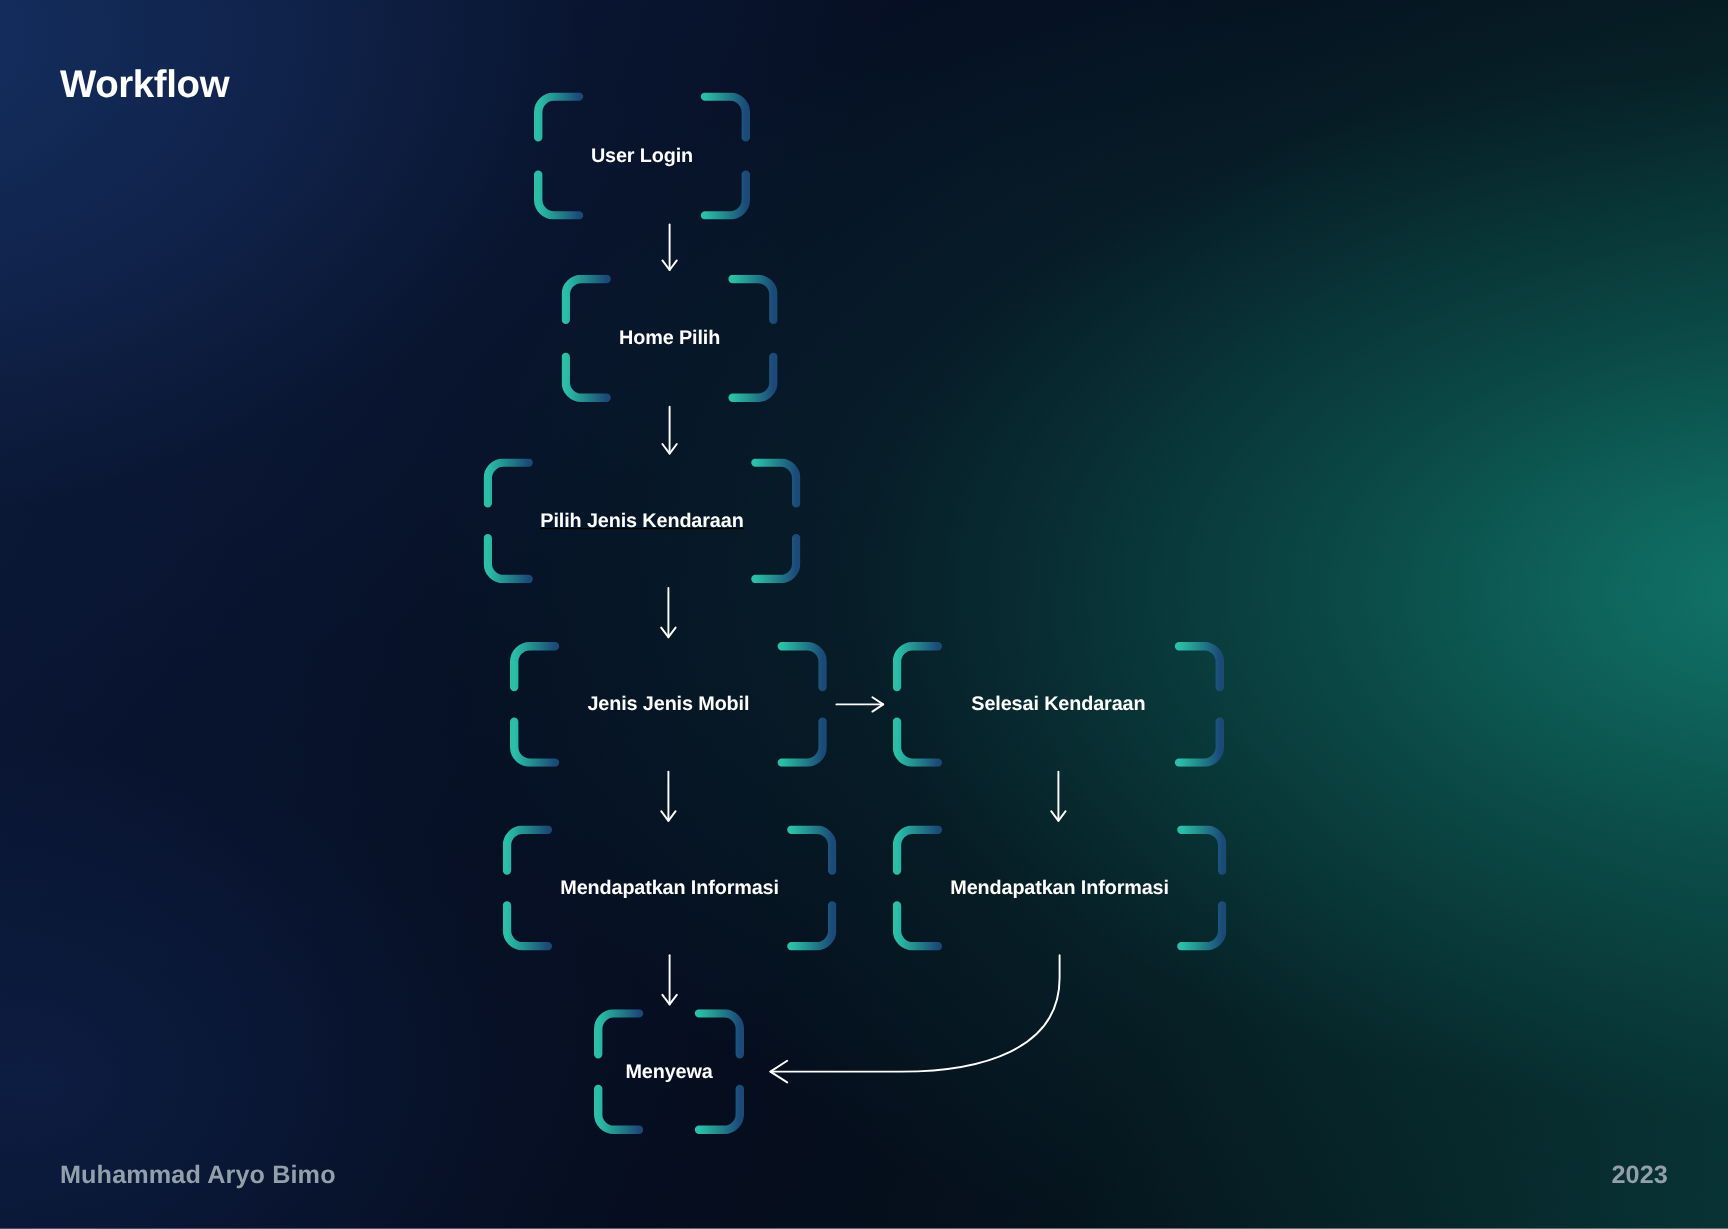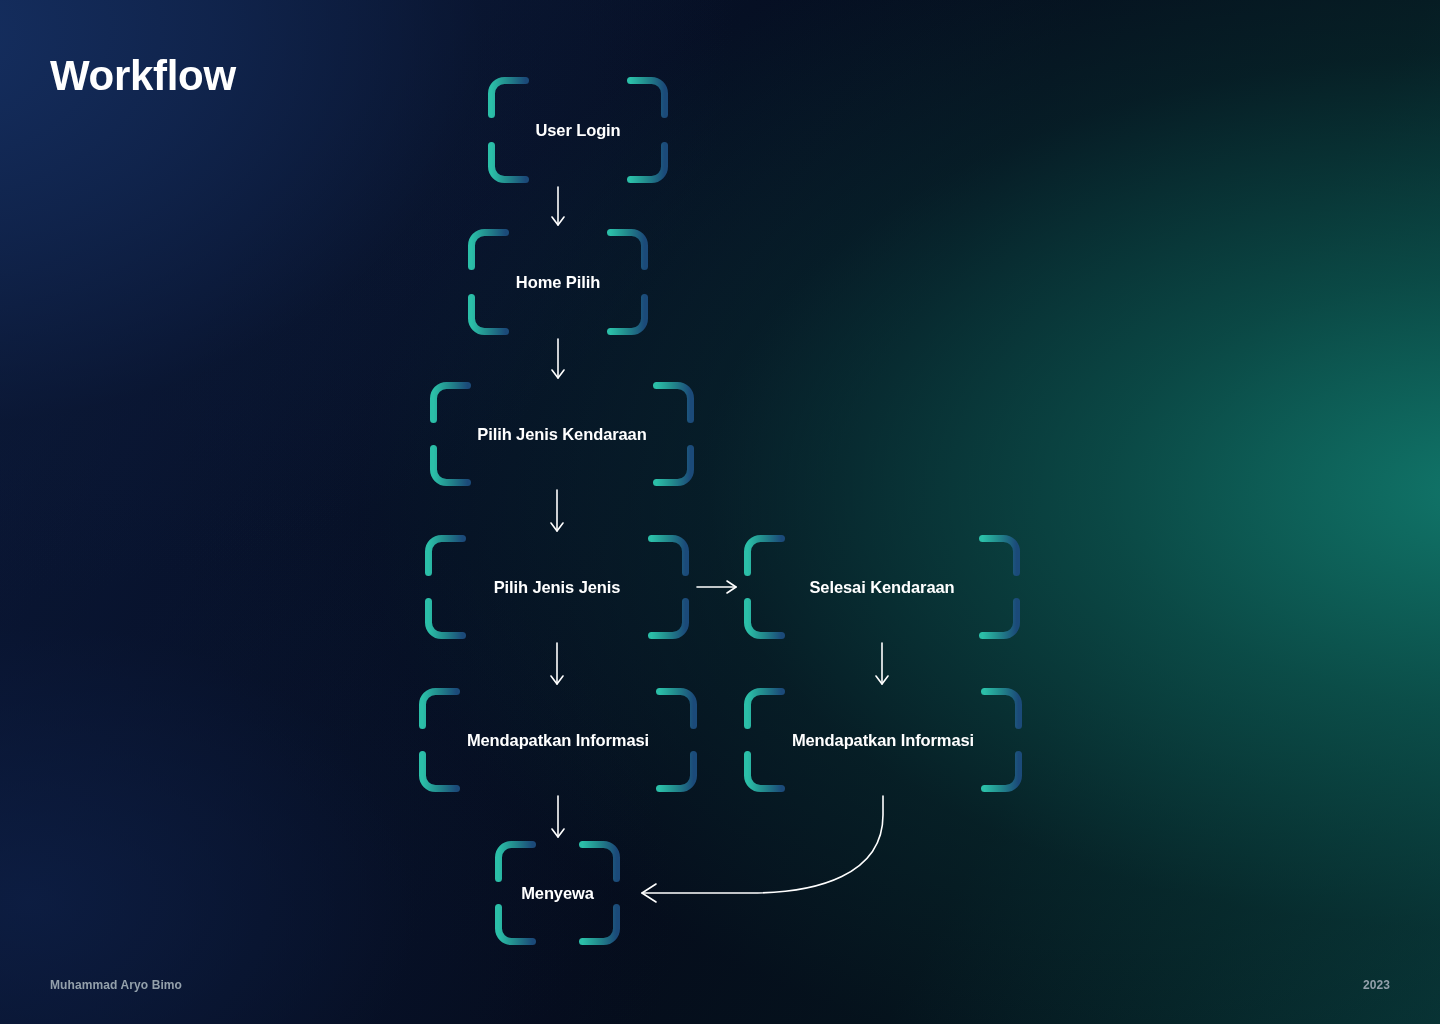--- a/index.html
+++ b/index.html
@@ -18,31 +18,31 @@
       radial-gradient(ellipse 70% 70% at -5% 3%, rgba(21,47,97,1) 0%, rgba(17,38,80,0.85) 28%, rgba(11,24,52,0.45) 55%, rgba(6,13,31,0) 80%),
       radial-gradient(ellipse 60% 60% at 2% 88%, rgba(14,32,72,0.75) 0%, rgba(9,20,47,0.35) 45%, rgba(5,11,26,0) 75%),
       linear-gradient(118deg, #0d1b3d 0%, #091532 18%, #060f24 38%, #050c1c 55%, #05121c 72%, #062126 86%, #083234 100%);
     overflow:hidden;
   }
 
   
   #title {
     position:absolute;
     left:50px; top:52px;
-    font-size:42px;
+    font-size:32px;
     font-weight:bold;
     color:#ffffff;
     letter-spacing:-0.3px;
   }
 
   
   .footer-text {
     position:absolute;
     bottom:32px;
-    font-size:12px;
+    font-size:21px;
     font-weight:bold;
     color:#93a0ab;
     letter-spacing:0.1px;
   }
   #footer-left  { left:50px; }
   #footer-right { right:50px; }
 
   
   #flow {
     position:absolute;
@@ -102,21 +102,21 @@
         <path d="M 557 643 V 684" fill="none" stroke="#ffffff" stroke-width="1.6" stroke-linecap="round" stroke-linejoin="round"></path>
         <path d="M 551 676 L 557 684 L 563 676" fill="none" stroke="#ffffff" stroke-width="1.6" stroke-linecap="round" stroke-linejoin="round"></path>
         <path d="M 882 643 V 684" fill="none" stroke="#ffffff" stroke-width="1.6" stroke-linecap="round" stroke-linejoin="round"></path>
         <path d="M 876 676 L 882 684 L 888 676" fill="none" stroke="#ffffff" stroke-width="1.6" stroke-linecap="round" stroke-linejoin="round"></path>
         <path d="M 558 796 V 837" fill="none" stroke="#ffffff" stroke-width="1.6" stroke-linecap="round" stroke-linejoin="round"></path>
         <path d="M 552 829 L 558 837 L 564 829" fill="none" stroke="#ffffff" stroke-width="1.6" stroke-linecap="round" stroke-linejoin="round"></path>
         <path d="M 883 796 V 815 C 883 875, 817 893, 751 893 H 642" fill="none" stroke="#ffffff" stroke-width="1.6" stroke-linecap="round" stroke-linejoin="round"></path>
         <path d="M 656 884 L 642 893 L 656 902" fill="none" stroke="#ffffff" stroke-width="1.6" stroke-linecap="round" stroke-linejoin="round"></path>
       </svg>
     <div id="nodes">
-        <div class="node" style="left: 488px; top: 77px; width: 180px; height: 106px;">
+        <div class="node" style="left: 445px; top: 77px; width: 180px; height: 106px;">
           <svg class="frame" viewBox="0 0 180 106">
             <defs>
               <linearGradient id="g0" x1="0" y1="0" x2="1" y2="0">
                 <stop offset="0" stop-color="#2bbfa8"></stop>
                 <stop offset="0.42" stop-color="#23908f"></stop>
                 <stop offset="1" stop-color="#1b4a79"></stop>
               </linearGradient>
             </defs>
             <path d="M 37.5 3.5 H 16.5 A 13 13 0 0 0 3.5 16.5 V 37.5" fill="none" stroke="url(#g0)" stroke-width="7" stroke-linecap="round"></path>
             <path d="M 142.5 3.5 H 163.5 A 13 13 0 0 1 176.5 16.5 V 37.5" fill="none" stroke="url(#g0)" stroke-width="7" stroke-linecap="round"></path>
@@ -138,21 +138,21 @@
             </defs>
             <path d="M 37.5 3.5 H 16.5 A 13 13 0 0 0 3.5 16.5 V 37.5" fill="none" stroke="url(#g1)" stroke-width="7" stroke-linecap="round"></path>
             <path d="M 142.5 3.5 H 163.5 A 13 13 0 0 1 176.5 16.5 V 37.5" fill="none" stroke="url(#g1)" stroke-width="7" stroke-linecap="round"></path>
             <path d="M 3.5 68.5 V 89.5 A 13 13 0 0 0 16.5 102.5 H 37.5" fill="none" stroke="url(#g1)" stroke-width="7" stroke-linecap="round"></path>
             <path d="M 176.5 68.5 V 89.5 A 13 13 0 0 1 163.5 102.5 H 142.5" fill="none" stroke="url(#g1)" stroke-width="7" stroke-linecap="round"></path>
             <path d="M 66.5625 3.5 H 113.4375" fill="none" stroke="url(#g1)" stroke-width="7" stroke-linecap="round"></path>
             <path d="M 66.5625 102.5 H 113.4375" fill="none" stroke="url(#g1)" stroke-width="7" stroke-linecap="round"></path>
           </svg>
           <span class="label">Home Pilih</span>
         </div>
-        <div class="node" style="left: 430px; top: 382px; width: 264px; height: 104px;">
+        <div class="node" style="left: 403px; top: 382px; width: 264px; height: 104px; text-decoration: underline;">
           <svg class="frame" viewBox="0 0 264 104">
             <defs>
               <linearGradient id="g2" x1="0" y1="0" x2="1" y2="0">
                 <stop offset="0" stop-color="#2bbfa8"></stop>
                 <stop offset="0.42" stop-color="#23908f"></stop>
                 <stop offset="1" stop-color="#1b4a79"></stop>
               </linearGradient>
             </defs>
             <path d="M 37.5 3.5 H 16.5 A 13 13 0 0 0 3.5 16.5 V 37.5" fill="none" stroke="url(#g2)" stroke-width="7" stroke-linecap="round"></path>
             <path d="M 226.5 3.5 H 247.5 A 13 13 0 0 1 260.5 16.5 V 37.5" fill="none" stroke="url(#g2)" stroke-width="7" stroke-linecap="round"></path>
@@ -176,21 +176,21 @@
             </defs>
             <path d="M 37.5 3.5 H 16.5 A 13 13 0 0 0 3.5 16.5 V 37.5" fill="none" stroke="url(#g3)" stroke-width="7" stroke-linecap="round"></path>
             <path d="M 226.5 3.5 H 247.5 A 13 13 0 0 1 260.5 16.5 V 37.5" fill="none" stroke="url(#g3)" stroke-width="7" stroke-linecap="round"></path>
             <path d="M 3.5 66.5 V 87.5 A 13 13 0 0 0 16.5 100.5 H 37.5" fill="none" stroke="url(#g3)" stroke-width="7" stroke-linecap="round"></path>
             <path d="M 260.5 66.5 V 87.5 A 13 13 0 0 1 247.5 100.5 H 226.5" fill="none" stroke="url(#g3)" stroke-width="7" stroke-linecap="round"></path>
             <path d="M 67.85751295336787 3.5 H 116.82124352331607" fill="none" stroke="url(#g3)" stroke-width="7" stroke-linecap="round"></path>
             <path d="M 67.85751295336787 100.5 H 116.82124352331607" fill="none" stroke="url(#g3)" stroke-width="7" stroke-linecap="round"></path>
             <path d="M 147.17875647668393 3.5 H 196.1424870466321" fill="none" stroke="url(#g3)" stroke-width="7" stroke-linecap="round"></path>
             <path d="M 147.17875647668393 100.5 H 196.1424870466321" fill="none" stroke="url(#g3)" stroke-width="7" stroke-linecap="round"></path>
           </svg>
-          <span class="label">Pilih Jenis Jenis</span>
+          <span class="label">Jenis Jenis Mobil</span>
         </div>
         <div class="node" style="left: 744px; top: 535px; width: 276px; height: 104px;">
           <svg class="frame" viewBox="0 0 276 104">
             <defs>
               <linearGradient id="g4" x1="0" y1="0" x2="1" y2="0">
                 <stop offset="0" stop-color="#2bbfa8"></stop>
                 <stop offset="0.42" stop-color="#23908f"></stop>
                 <stop offset="1" stop-color="#1b4a79"></stop>
               </linearGradient>
             </defs>

